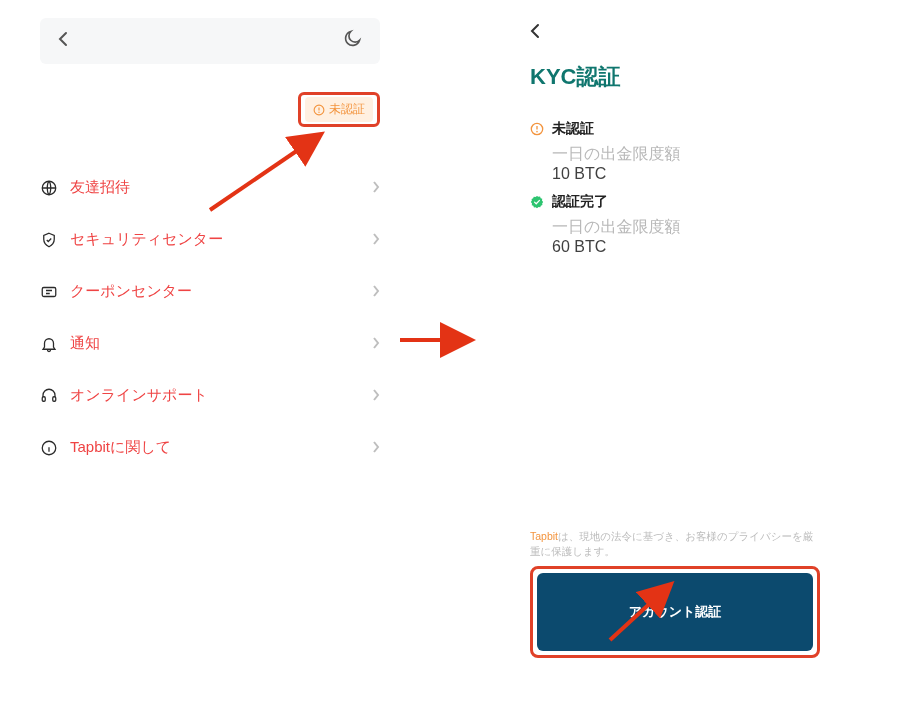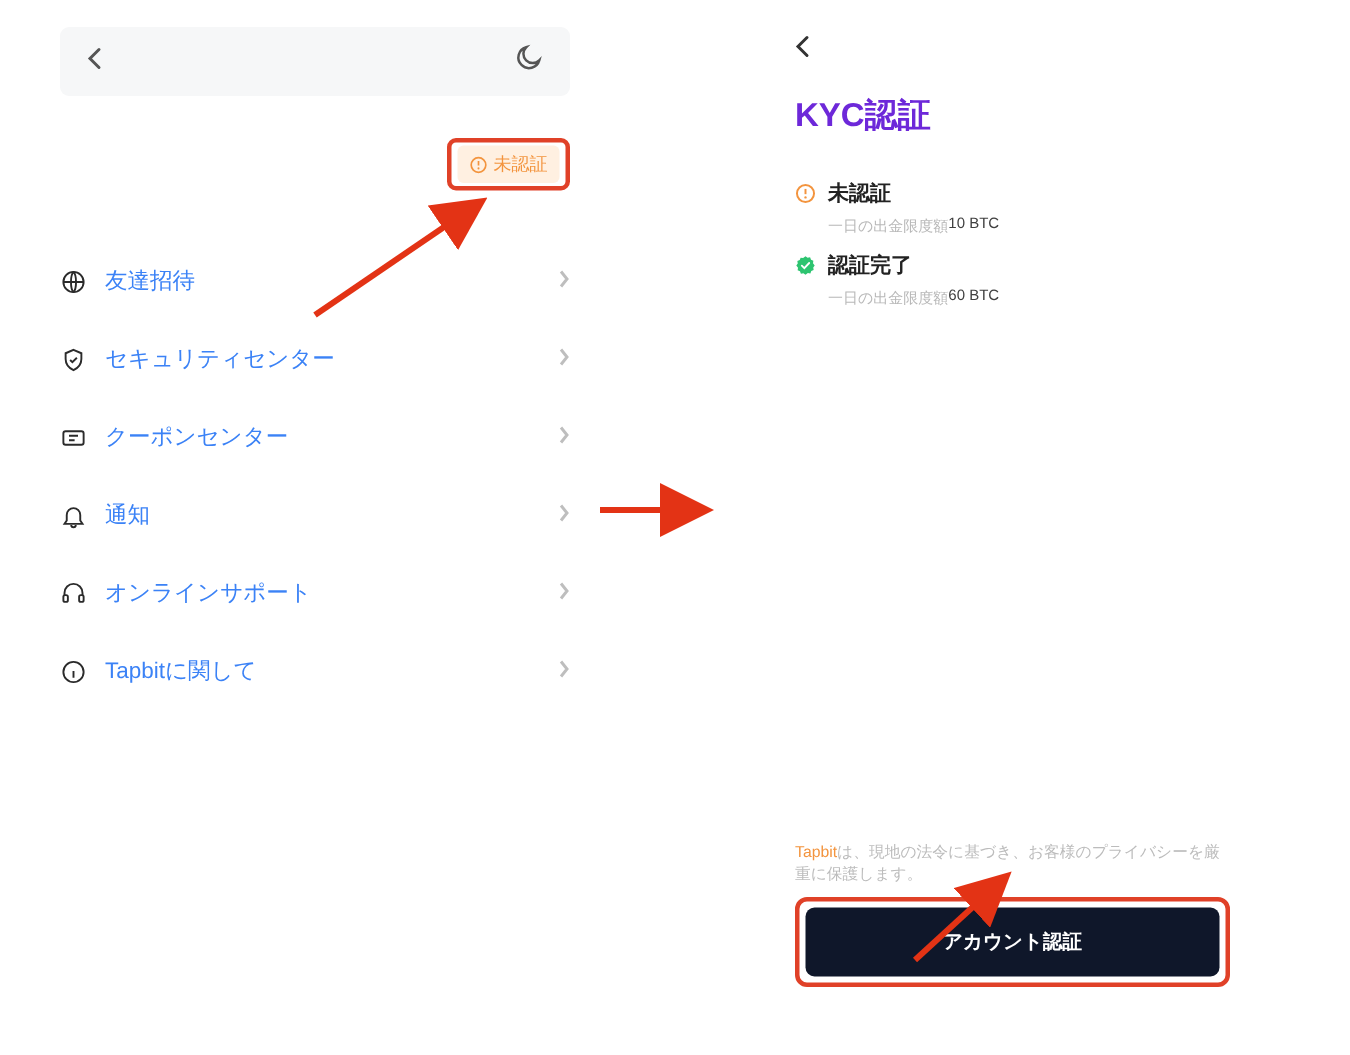--- a/index.html
+++ b/index.html
@@ -15,42 +15,42 @@
   .badge { border: 3px solid #e04128; border-radius: 6px; padding: 2px 4px; }
   .badge-inner { background: rgba(255,170,90,0.18); color: #f3943e; font-size: 12px; padding: 4px 8px; border-radius: 4px; display: inline-flex; align-items: center; gap: 4px; }
   .badge-inner svg { width: 12px; height: 12px; }
 
   .menu { margin-top: 34px; }
   .menu-item { display: flex; align-items: center; justify-content: space-between; padding: 16px 0; border-top: 1px solid transparent; cursor: pointer; }
   .menu-item + .menu-item { }
   .menu-item .mi-left { display: flex; align-items: center; gap: 12px; }
   .menu-item .mi-icon { width: 18px; height: 18px; color: #2b2b2b; display:flex; align-items:center; justify-content:center; }
   .menu-item .mi-icon svg { width: 18px; height: 18px; }
-  .menu-item .mi-label { font-size: 15px; color: #3b82f6; }
+  .menu-item .mi-label { font-size: 15px; color: #ef4444; }
   .menu-item .mi-chevron svg { width: 8px; height: 12px; opacity: .25; }
 
   
   .right-pane { position: absolute; left: 530px; top: 18px; width: 290px; height: 640px; display:flex; flex-direction:column; }
   .right-topbar { height: 30px; display:flex; align-items:center; }
   .right-topbar svg { width: 10px; height: 16px; }
-  .right-title { font-size: 22px; font-weight: 700; color: #6d28d9; margin-top: 14px; }
+  .right-title { font-size: 22px; font-weight: 700; color: #0f766e; margin-top: 14px; }
 
   .tier { margin-top: 28px; }
   .tier + .tier { margin-top: 10px; }
   .tier-head { display:flex; align-items:center; gap: 8px; font-size: 14px; font-weight: 600; color: #222; }
   .tier-head svg { width: 14px; height: 14px; }
-  .tier-sub { display:flex; margin-top: 6px; padding-left: 22px; font-size: 10px; color: #b8b8b8; }
+  .tier-sub { display:flex; justify-content:space-between; margin-top: 6px; padding-left: 22px; font-size: 16px; color: #b8b8b8; flex-direction: column; }
   .tier-sub .val { color: #404040; }
 
   .spacer { flex: 1 1 auto; }
   .disclaimer { font-size: 10.5px; text-align: left; color: #bcbcbc; line-height: 1.5; }
   .disclaimer .brand { color: #f3943e; }
 
   .cta-frame { margin-top: 6px; border: 3px solid #e04128; border-radius: 8px; padding: 4px; }
-  .cta { background: #0f172a; color: #fff; text-align: center; font-size: 13px; font-weight: 600; padding: 14px 0; border-radius: 6px; cursor: pointer; }
+  .cta { background: #0c4a6e; color: #fff; text-align: center; font-size: 13px; font-weight: 600; padding: 30px 0; border-radius: 6px; cursor: pointer; }
 
   
   .arrows { position: absolute; left: 0; top: 0; width: 900px; height: 703px; pointer-events: none; }
 </style>
 </head>
 <body>
 
 <div class="left-pane">
   <div class="topbar">
     <span class="chev-left">

